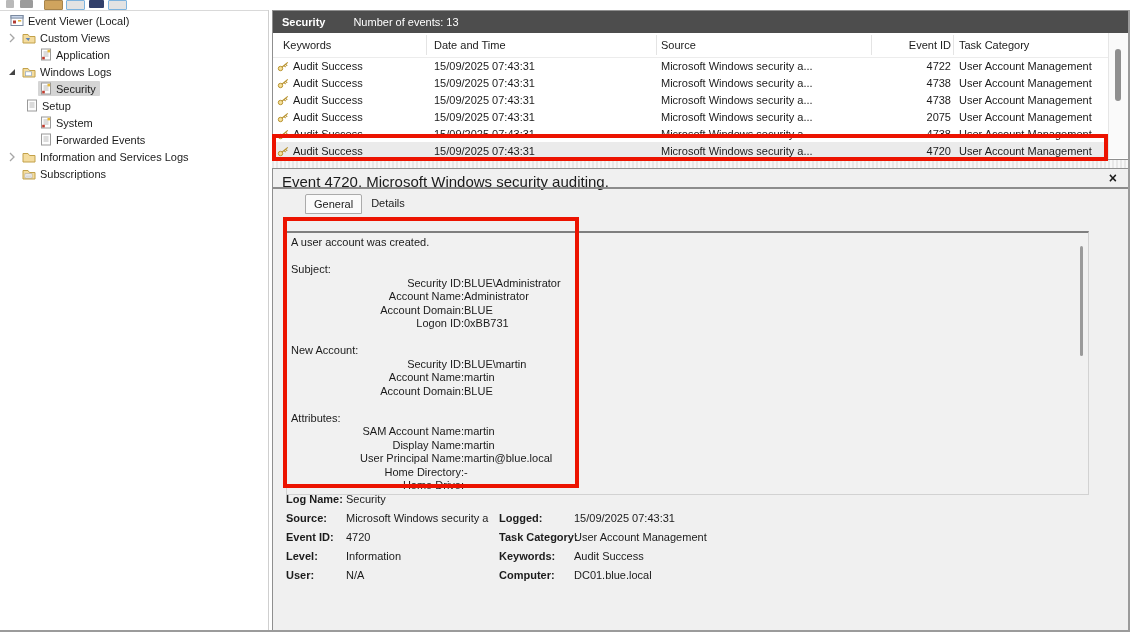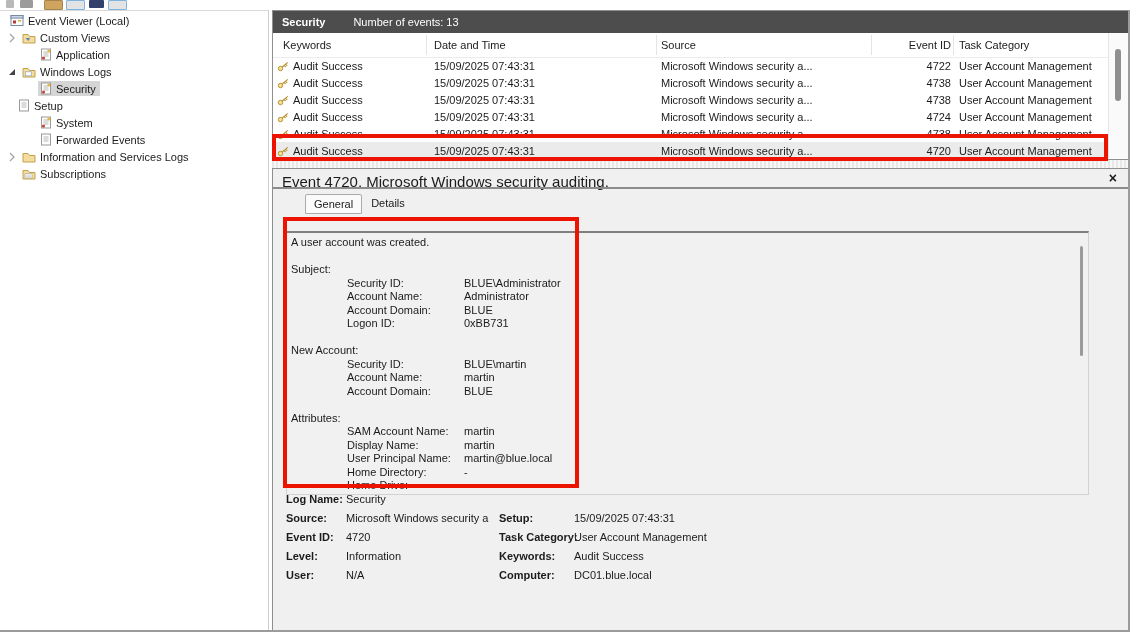--- a/index.html
+++ b/index.html
@@ -53,21 +53,21 @@
   #preview-close{position:absolute;right:12px;top:2px;font-size:14px;font-weight:bold;line-height:14px;cursor:default;}
   #preview-hrule{position:absolute;left:0;top:18px;right:0;height:2px;background:#8c8c8c;}
   #tabs{position:absolute;left:8px;top:25px;display:flex;font-size:11px;}
   .tab{padding:3px 8px;margin-right:1px;}
   .tab.active{background:#fafafa;border:1px solid #ababab;border-radius:2px 2px 0 0;margin-left:24px;}
 
   
   #desc-box{position:absolute;left:13px;top:62px;width:803px;height:264px;box-sizing:border-box;background:#f1f1f1;
     border:1px solid #d2d2d2;border-top:2px solid #7f7f7f;overflow:hidden;padding-top:3px;}
   .dline{height:13.5px;line-height:13.5px;font-size:11px;padding-left:4px;white-space:nowrap;}
-  .dfield{display:flex;padding-left:60px;}
+  .dfield{display:flex;padding-left:60px;text-align:right;}
   .dfield .dl{width:117px;flex-shrink:0;}
   #desc-scroll-thumb{position:absolute;left:807px;top:77px;width:3px;height:110px;background:#9a9a9a;border-radius:2px;}
 
   
   #metadata{position:absolute;left:13px;top:324px;width:820px;}
   .mrow{height:19px;display:flex;align-items:flex-start;font-size:11px;white-space:nowrap;}
   .ml1{width:60px;font-weight:bold;flex-shrink:0;}
   .mv1{width:153px;overflow:hidden;flex-shrink:0;}
   .ml2{width:75px;font-weight:bold;flex-shrink:0;}
   .mv2{flex:1;overflow:hidden;}
@@ -163,21 +163,21 @@
             <line x1="3.5" y1="4" x2="8.5" y2="4" stroke="#b9b9b9"></line>
             <line x1="3.5" y1="6" x2="8.5" y2="6" stroke="#b9b9b9"></line>
             <line x1="3.5" y1="8" x2="8.5" y2="8" stroke="#b9b9b9"></line>
             <rect x="2.2" y="8.8" width="2.6" height="2.6" fill="#c0392b"></rect>
             <rect x="7.5" y="1.8" width="2.6" height="2.6" fill="#e8b83a"></rect>
           </svg>
         <span class="tlabel">Security</span>
       </span>
     </div>
 
-    <div class="trow" style="padding-left:16px">
+    <div class="trow" style="padding-left:24px">
       <span class="titem">
         <svg width="12" height="13" viewBox="0 0 12 13">
             <rect x="1.5" y="1" width="9" height="11" fill="#fdfdfd" stroke="#9a9a9a"></rect>
             <line x1="3.5" y1="4" x2="8.5" y2="4" stroke="#b9b9b9"></line>
             <line x1="3.5" y1="6" x2="8.5" y2="6" stroke="#b9b9b9"></line>
             <line x1="3.5" y1="8" x2="8.5" y2="8" stroke="#b9b9b9"></line>
           </svg>
         <span class="tlabel">Setup</span>
       </span>
     </div>
@@ -303,21 +303,21 @@
       <div class="erow">
         <span class="c ck">
             <svg width="12" height="12" viewBox="0 0 12 12">
               <circle cx="3.5" cy="8.5" r="2.2" fill="#f5e09a" stroke="#b8922e"></circle>
               <path d="M5.2 7 L10.8 2.4 M8.6 4.2 L10.2 5.8 M7.2 5.6 L8.6 7" stroke="#b8922e" stroke-width="1.1" fill="none"></path>
             </svg>
             <span>Audit Success</span>
           </span>
         <span class="c cd">15/09/2025 07:43:31</span>
         <span class="c cs">Microsoft Windows security a...</span>
-        <span class="c ce">4724</span>
+        <span class="c ce">2075</span>
         <span class="c ct">User Account Management</span>
       </div>
 
       <div class="erow">
         <span class="c ck">
             <svg width="12" height="12" viewBox="0 0 12 12">
               <circle cx="3.5" cy="8.5" r="2.2" fill="#f5e09a" stroke="#b8922e"></circle>
               <path d="M5.2 7 L10.8 2.4 M8.6 4.2 L10.2 5.8 M7.2 5.6 L8.6 7" stroke="#b8922e" stroke-width="1.1" fill="none"></path>
             </svg>
             <span>Audit Success</span>
@@ -423,21 +423,21 @@
     <div id="metadata">
       <div class="mrow">
         <span class="ml1">Log Name:</span>
         <span class="mv1">Security</span>
         <span class="ml2"></span>
         <span class="mv2"></span>
       </div>
       <div class="mrow">
         <span class="ml1">Source:</span>
         <span class="mv1">Microsoft Windows security a</span>
-        <span class="ml2">Setup:</span>
+        <span class="ml2">Logged:</span>
         <span class="mv2">15/09/2025 07:43:31</span>
       </div>
       <div class="mrow">
         <span class="ml1">Event ID:</span>
         <span class="mv1">4720</span>
         <span class="ml2">Task Category:</span>
         <span class="mv2">User Account Management</span>
       </div>
       <div class="mrow">
         <span class="ml1">Level:</span>

